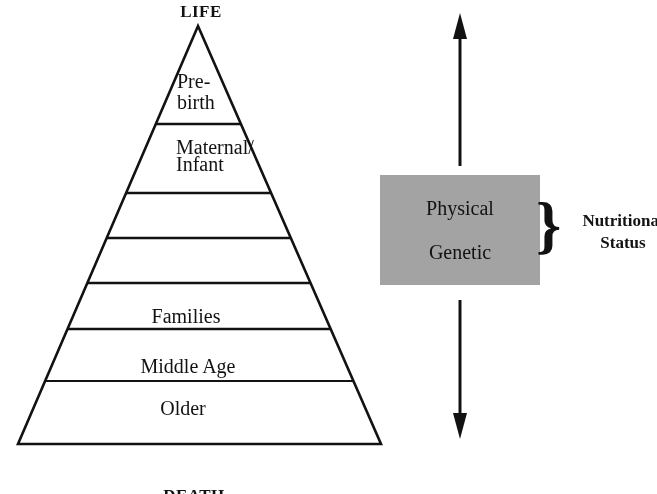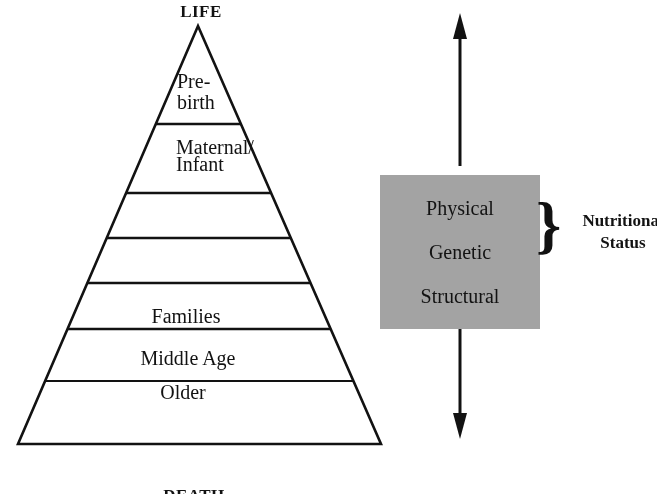--- a/index.html
+++ b/index.html
@@ -36,22 +36,22 @@
     letter-spacing: 0.5px;
   }
   .life  { left: 150px; top: 1px;   width: 80px; }
   .death { left: 133px; top: 485px; width: 100px; }
 
   .lv-prebirth   { left: 166px; top: 71px;  line-height: 21px; }
   .lv-maternal   { left: 165px; top: 139px; line-height: 17px; }
   .lv-childhood  { left: 115px; top: 203px; width: 120px; }
   .lv-adolescence{ left: 110px; top: 251px; width: 140px; }
   .lv-families   { left: 115px; top: 306px; width: 120px; font-family: Liberation Serif, serif; }
-  .lv-middleage  { left: 107px; top: 348px; width: 140px; }
-  .lv-older      { left: 112px; top: 382px; width: 120px; }
+  .lv-middleage  { left: 107px; top: 356px; width: 140px; }
+  .lv-older      { left: 112px; top: 398px; width: 120px; }
 
   .factors {
     left: 369px;
     top: 175px;
     width: 160px;
     line-height: 22px;
     background: #a3a3a3;
   }
   .brace {
     left: 525px;
@@ -101,20 +101,19 @@
 birth</div>
   <div class="lbl lv-maternal">Maternal/
 Infant</div>
   <div class="lbl center lv-families">Families</div>
   <div class="lbl center lv-middleage">Middle Age</div>
   <div class="lbl center lv-older">Older</div>
 
   <div class="lbl center factors">
     <div>Physical</div>
     <div>Genetic</div>
-    <div>Structural</div>
   </div>
 
   <div class="lbl brace">}</div>
   <div class="lbl center outcome">Nutritional
 Status</div>
 
 </div>
 
 </body></html>

